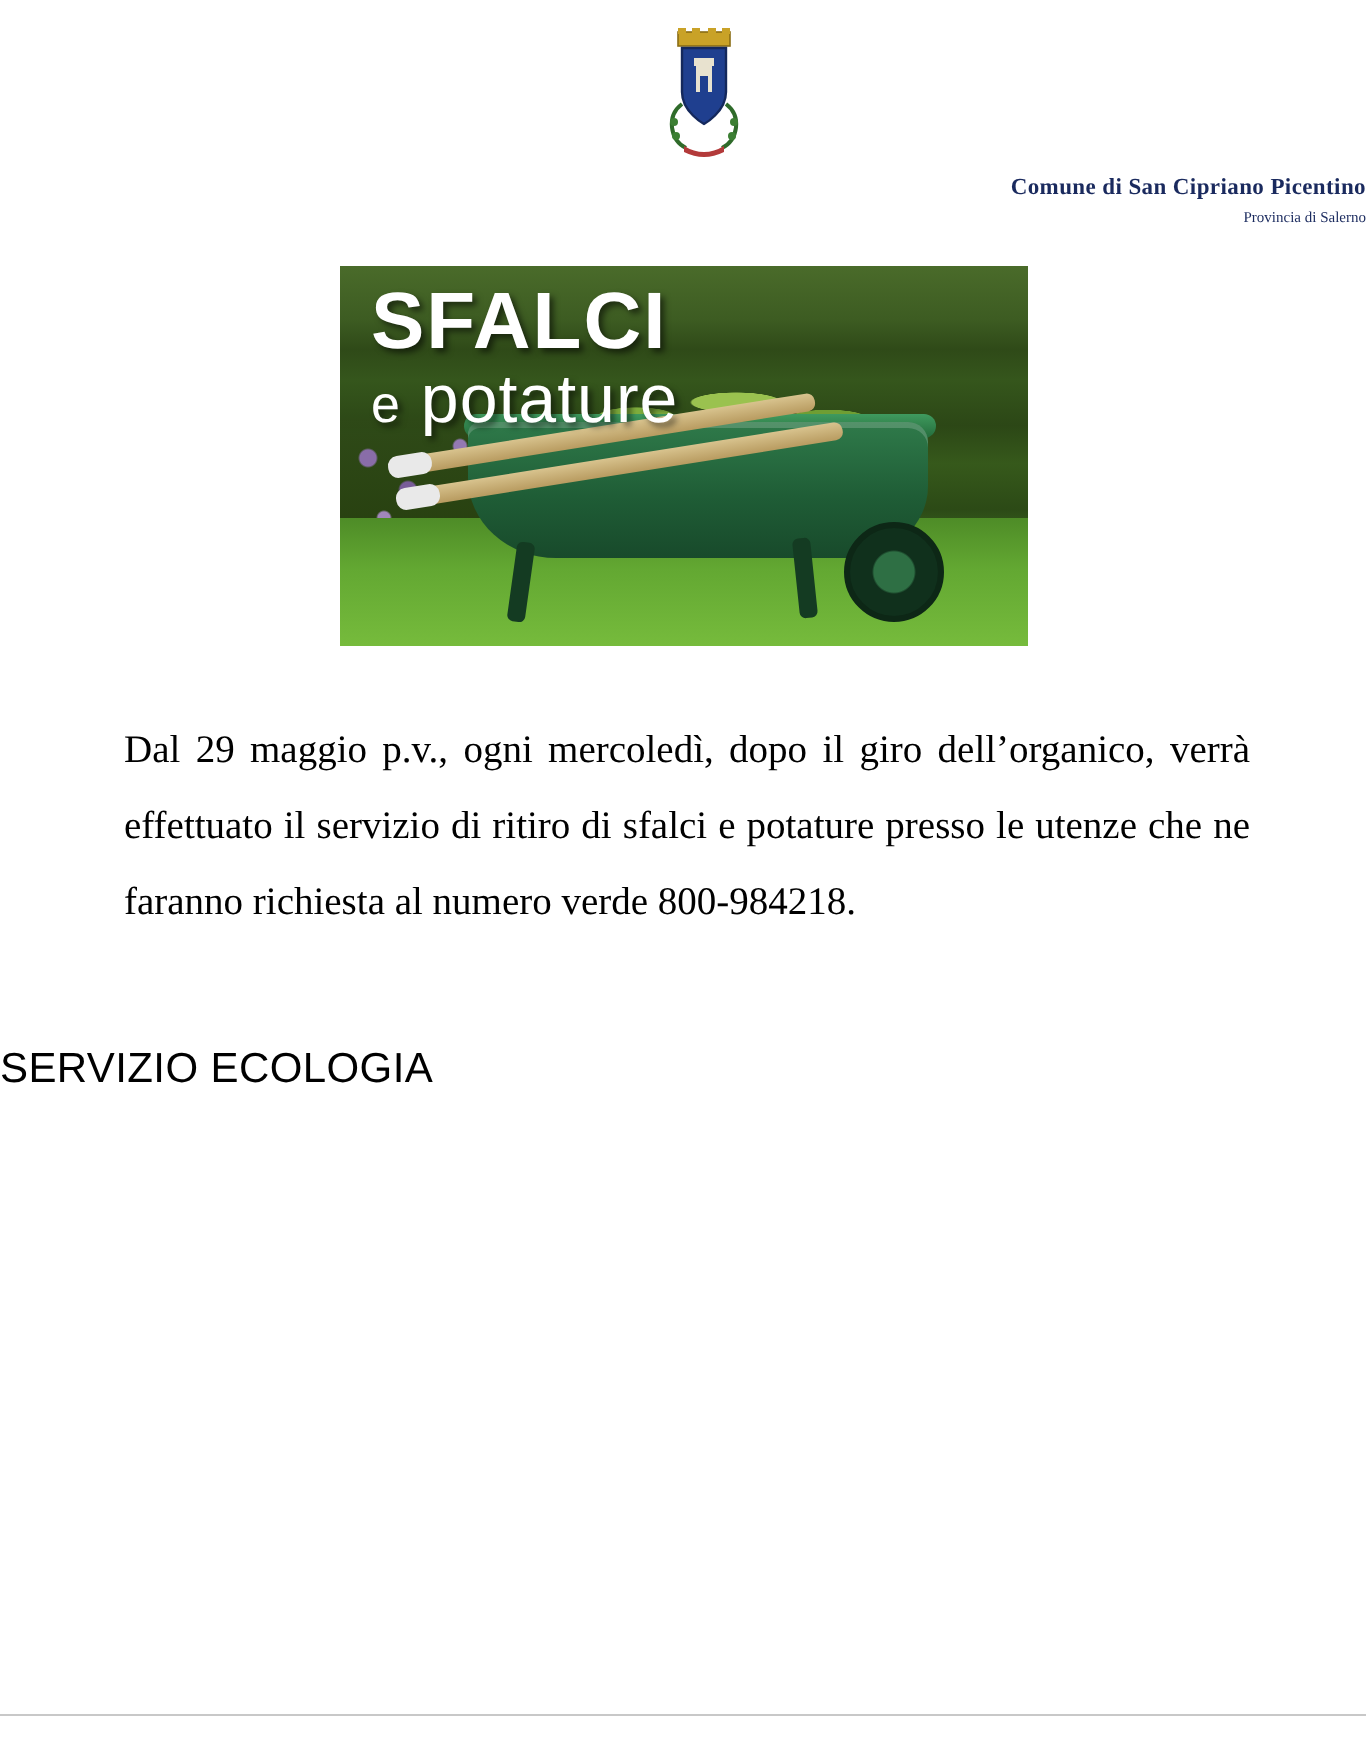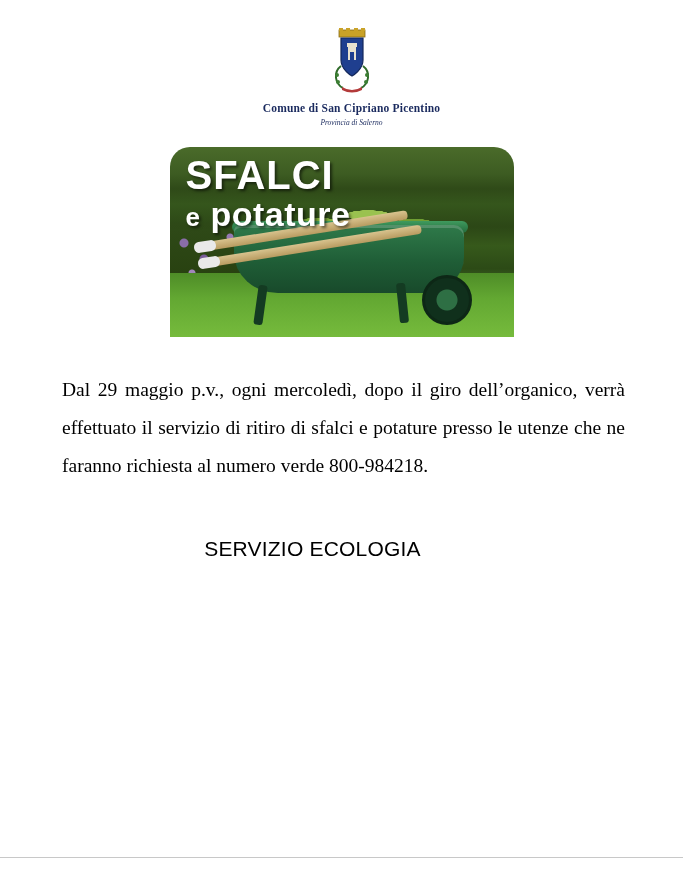--- a/index.html
+++ b/index.html
@@ -19,22 +19,22 @@
   .page {
     width: 683px;
     height: 871px;
     position: relative;
     background: #ffffff;
     box-sizing: border-box;
   }
 
   
   .header {
-    text-align: center;
-    padding-top: 26px;
+    text-align: right;
+    padding-top: 12px;
     margin-left: 20px;
   }
 
   .crest {
     width: 46px;
     height: 68px;
     margin: 0 auto;
     display: block;
   }
 
@@ -43,21 +43,20 @@
     font-family: "Liberation Serif", serif;
     font-weight: bold;
     font-size: 11.5px;
     letter-spacing: 0.2px;
     color: #1a2a5e;
   }
 
   .provincia {
     margin-top: 4px;
     font-family: "Liberation Serif", serif;
-    font-style: italic;
     font-size: 7.5px;
     color: #1a2a5e;
   }
 
   .settore {
     margin-top: 13px;
     font-family: "Liberation Sans", sans-serif;
     font-size: 9.5px;
     color: #000000;
   }
@@ -70,21 +69,20 @@
     position: relative;
     overflow: hidden;
   }
 
   .photo {
     position: absolute;
     inset: 0;
     background:
       
       linear-gradient(180deg, #4a6b2a 0%, #3d5c22 14%, #2f4a18 22%, #35561c 30%, #2c4716 42%, #36591b 52%, #2c4a16 64%, #3f6b22 74%, #4e8a27 86%, #56992b 100%);
-    border-radius: 20px;
   }
   
   .photo .lawn {
     position: absolute;
     left: 0; right: 0; bottom: 0;
     height: 64px;
     background: linear-gradient(180deg, #4e8c27 0%, #63a832 40%, #76bb3c 100%);
   }
   
   .photo .flowers {
@@ -174,21 +172,21 @@
   .photo-text .l1 {
     font-family: "Liberation Sans", sans-serif;
     font-weight: bold;
     font-size: 40px;
     color: #ffffff;
     letter-spacing: 1px;
     text-shadow: 2px 2px 3px rgba(0,0,0,.55);
   }
   .photo-text .l2 {
     font-family: "Liberation Sans", sans-serif;
-    font-weight: bold;
+    font-weight: normal;
     font-size: 34px;
     color: #ffffff;
     letter-spacing: 0.5px;
     margin-top: 2px;
     text-shadow: 2px 2px 3px rgba(0,0,0,.55);
   }
   .photo-text .l2 .small {
     font-size: 26px;
   }
 
@@ -198,21 +196,21 @@
     font-family: Liberation Serif, serif;
     font-size: 19.5px;
     line-height: 1.95;
     text-align: justify;
     text-justify: inter-word;
     color: #000000;
   }
 
   .signature {
     margin: 52px 58px 0 0;
-    text-align: center;
+    text-align: left;
     font-family: "Liberation Sans", sans-serif;
     font-size: 21px;
     color: #000000;
     letter-spacing: 0.2px;
   }
 
   
   .bottom-rule {
     position: absolute;
     left: 0; right: 0;

